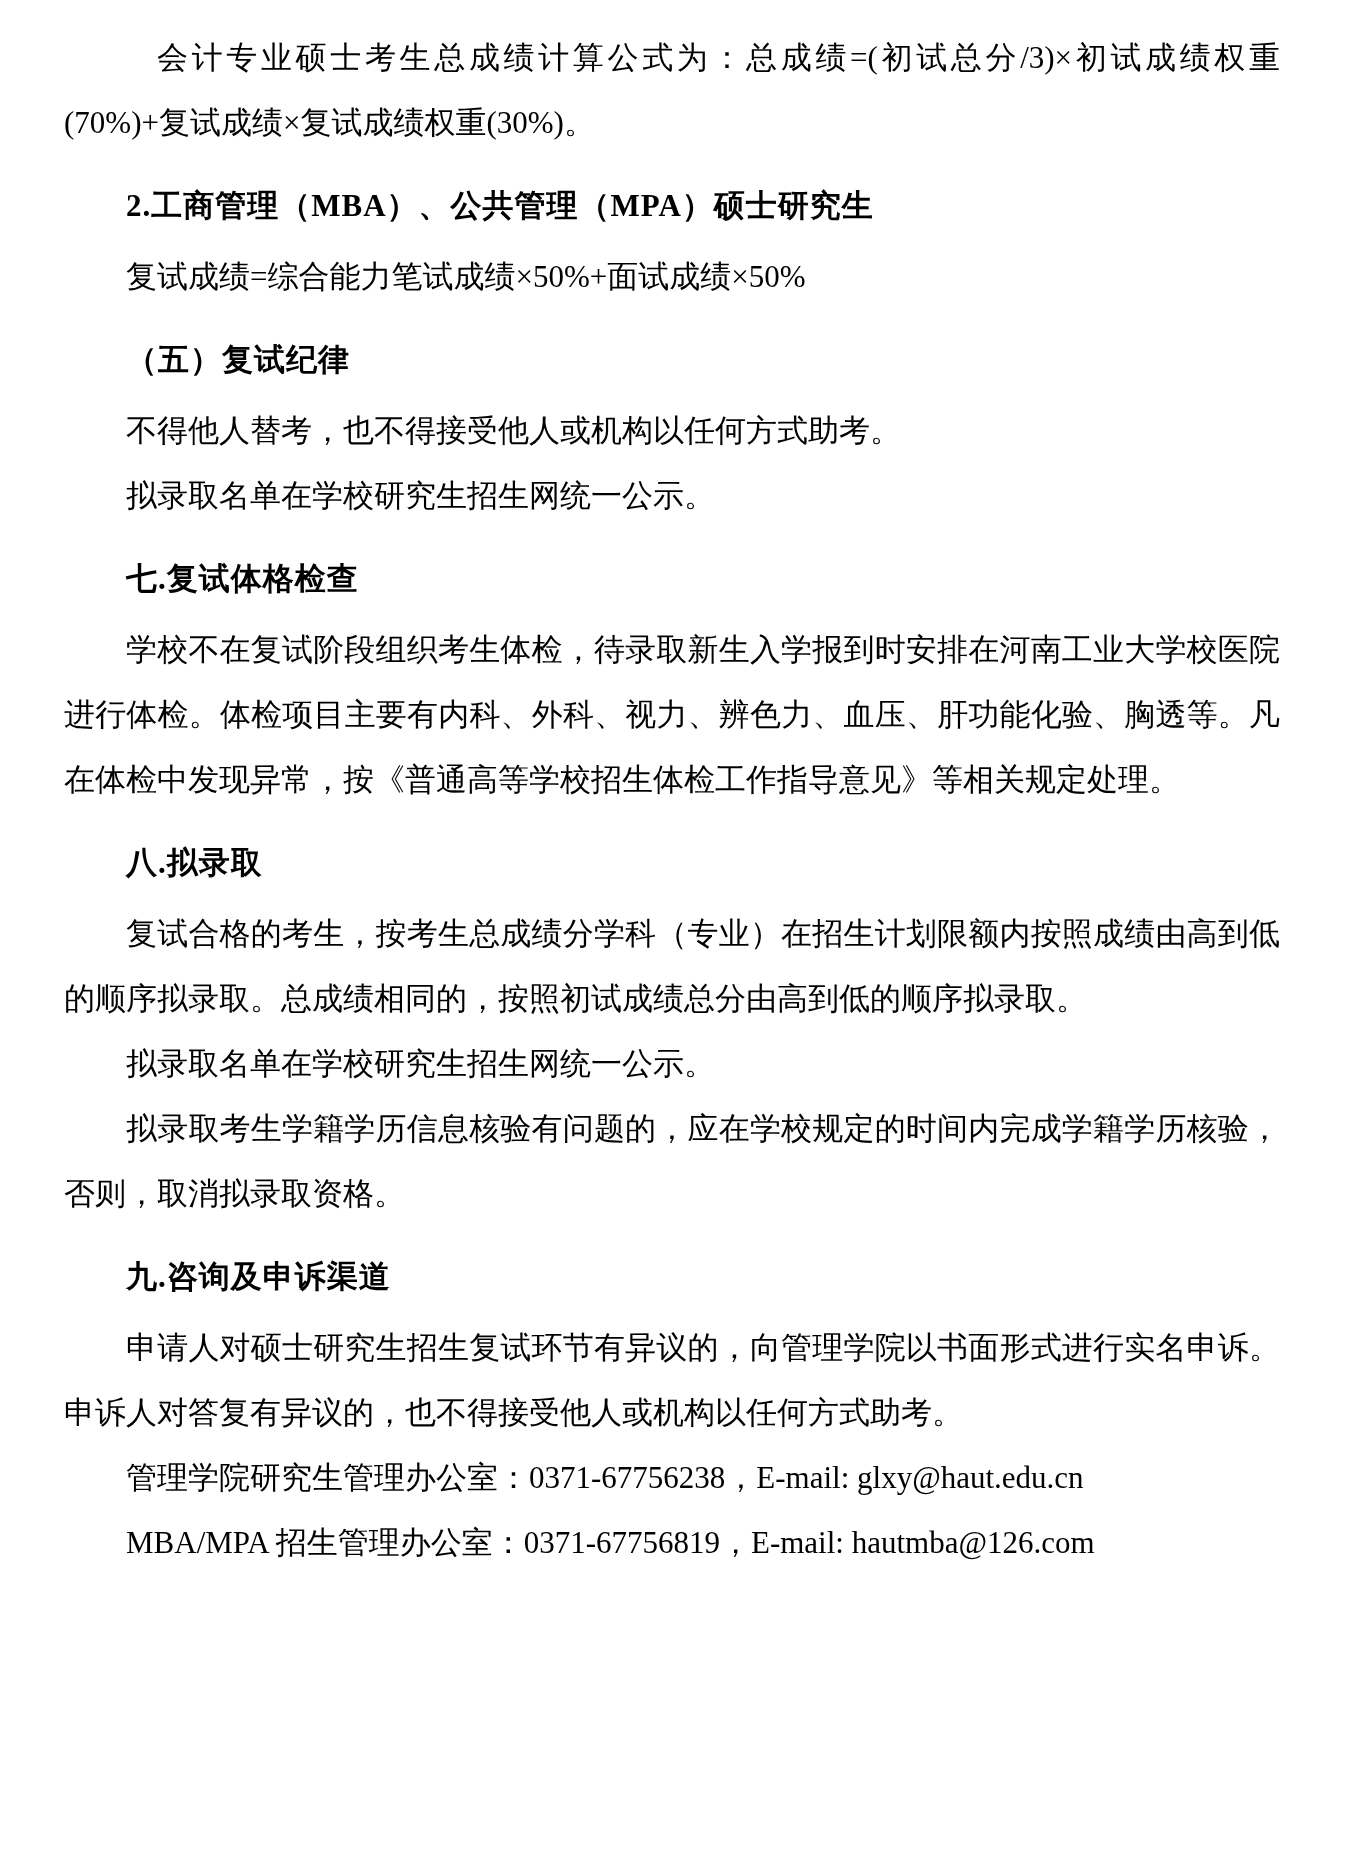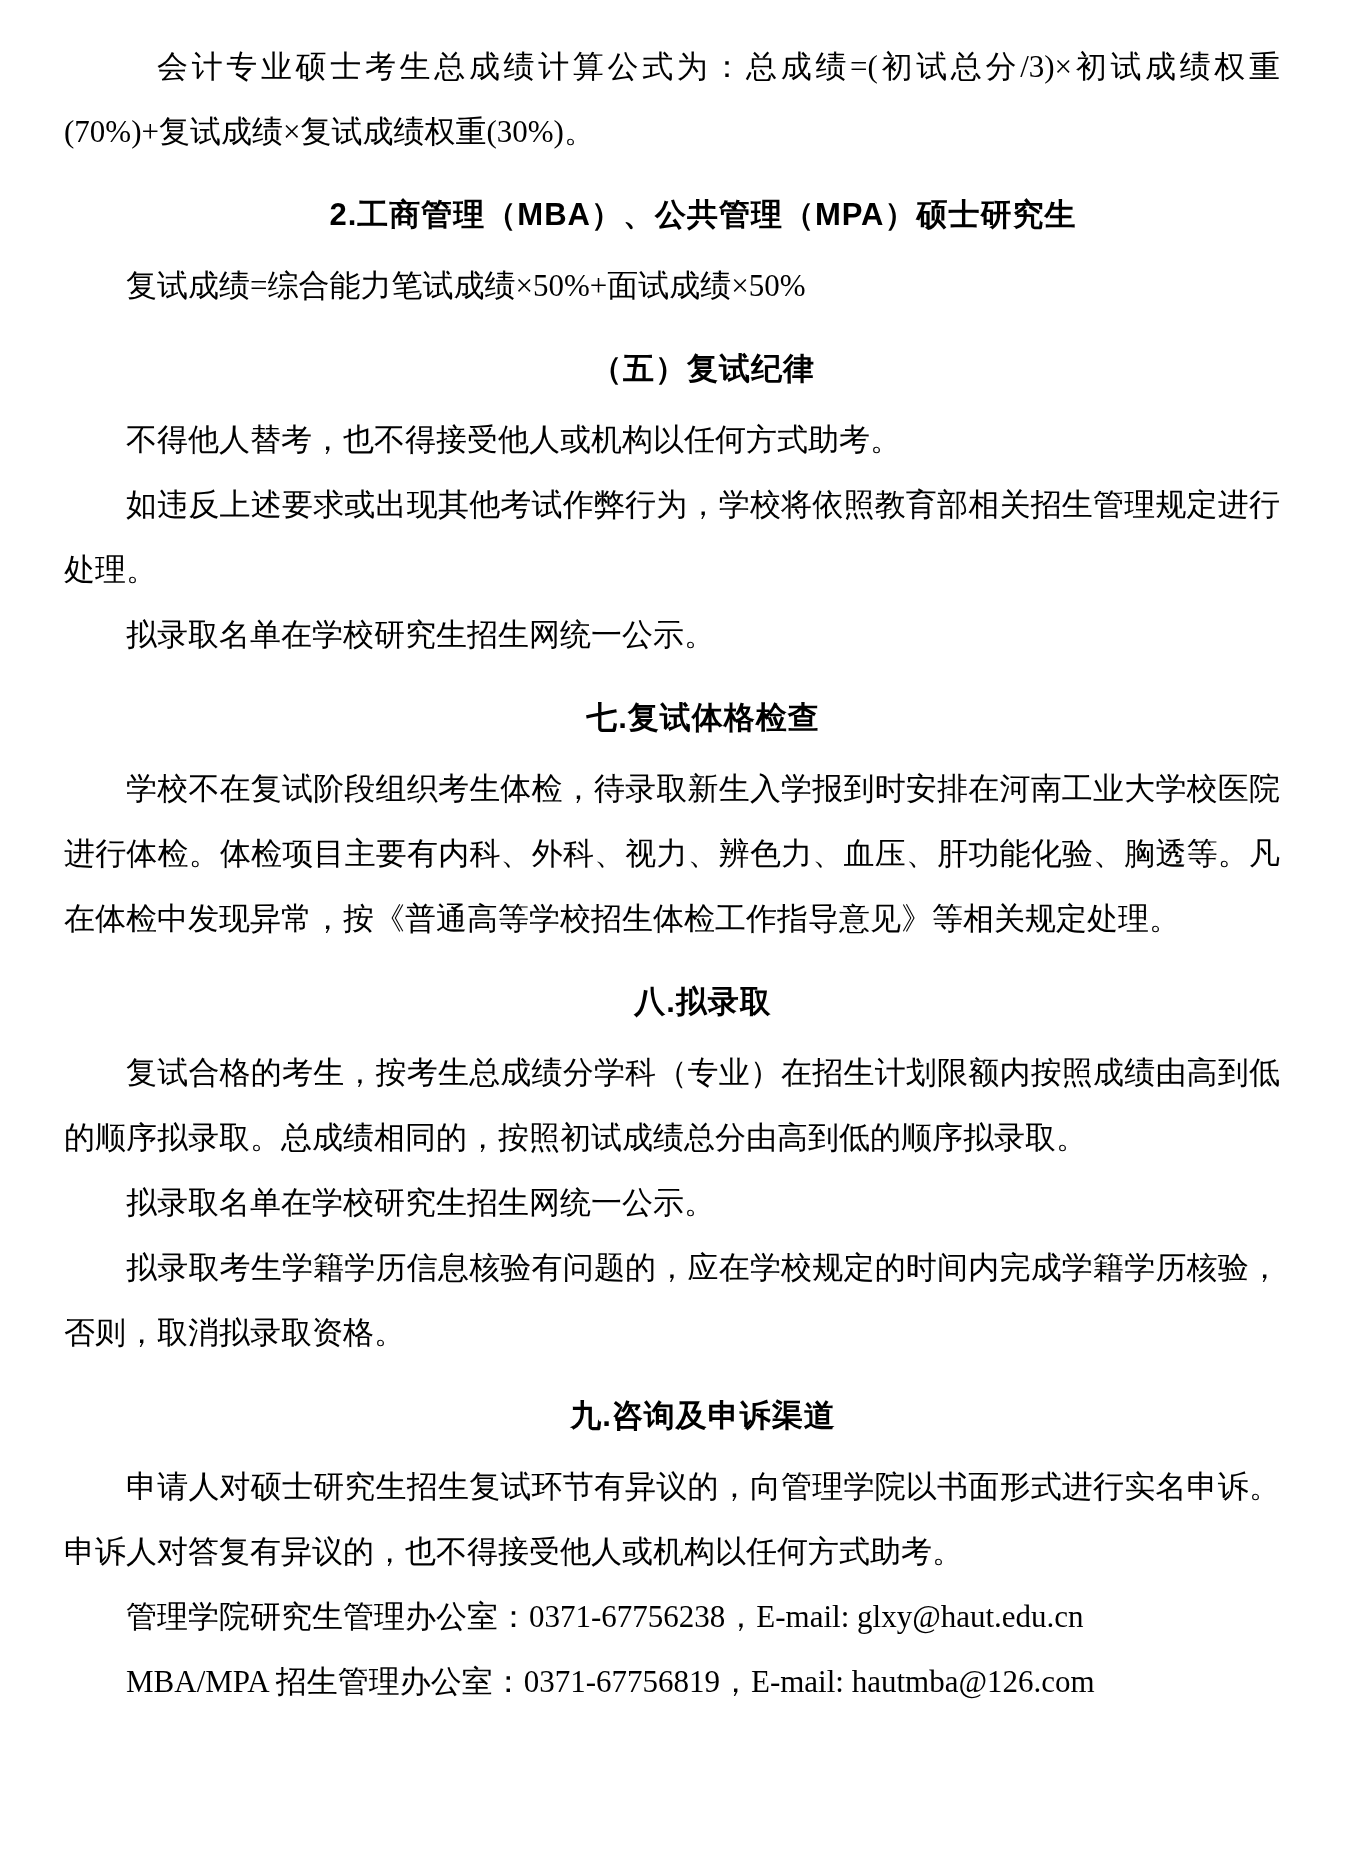--- a/index.html
+++ b/index.html
@@ -7,53 +7,52 @@
     padding: 0;
     background: #ffffff;
   }
   .page {
     position: relative;
     width: 1370px;
     height: 1855px;
     box-sizing: border-box;
     background: #ffffff;
     color: #000000;
-    padding: 34px 90px 20px 64px;
+    padding: 25px 90px 20px 64px;
     overflow: hidden;
     font-family: "Liberation Serif", "DejaVu Serif", serif;
     font-size: 31px;
     line-height: 65px;
     text-align: justify;
   }
   .para {
     margin: 0;
     text-indent: 2em;
   }
   .para.indent-3 {
     text-indent: 3em;
   }
   .heading {
     margin: 18px 0 6px 0;
     font-weight: 700;
     text-indent: 2em;
-    text-align: center;
-    font-family: Liberation Sans, sans-serif;
+    text-align: left;
+    font-family: Liberation Serif, serif;
     letter-spacing: 1px;
   }
 </style>
 </head>
 <body>
 
 <div class="page">
   <p class="para indent-3">会计专业硕士考生总成绩计算公式为：总成绩=(初试总分/3)×初试成绩权重(70%)+复试成绩×复试成绩权重(30%)。</p>
   <p class="heading">2.工商管理（MBA）、公共管理（MPA）硕士研究生</p>
   <p class="para">复试成绩=综合能力笔试成绩×50%+面试成绩×50%</p>
   <p class="heading">（五）复试纪律</p>
   <p class="para">不得他人替考，也不得接受他人或机构以任何方式助考。</p>
-  <p class="para">如违反上述要求或出现其他考试作弊行为，学校将依照教育部相关招生管理规定进行处理。</p>
   <p class="para">拟录取名单在学校研究生招生网统一公示。</p>
   <p class="heading">七.复试体格检查</p>
   <p class="para">学校不在复试阶段组织考生体检，待录取新生入学报到时安排在河南工业大学校医院进行体检。体检项目主要有内科、外科、视力、辨色力、血压、肝功能化验、胸透等。凡在体检中发现异常，按《普通高等学校招生体检工作指导意见》等相关规定处理。</p>
   <p class="heading">八.拟录取</p>
   <p class="para">复试合格的考生，按考生总成绩分学科（专业）在招生计划限额内按照成绩由高到低的顺序拟录取。总成绩相同的，按照初试成绩总分由高到低的顺序拟录取。</p>
   <p class="para">拟录取名单在学校研究生招生网统一公示。</p>
   <p class="para">拟录取考生学籍学历信息核验有问题的，应在学校规定的时间内完成学籍学历核验，否则，取消拟录取资格。</p>
   <p class="heading">九.咨询及申诉渠道</p>
   <p class="para">申请人对硕士研究生招生复试环节有异议的，向管理学院以书面形式进行实名申诉。申诉人对答复有异议的，也不得接受他人或机构以任何方式助考。</p>
   <p class="para">管理学院研究生管理办公室：0371-67756238，E-mail: glxy@haut.edu.cn</p>

